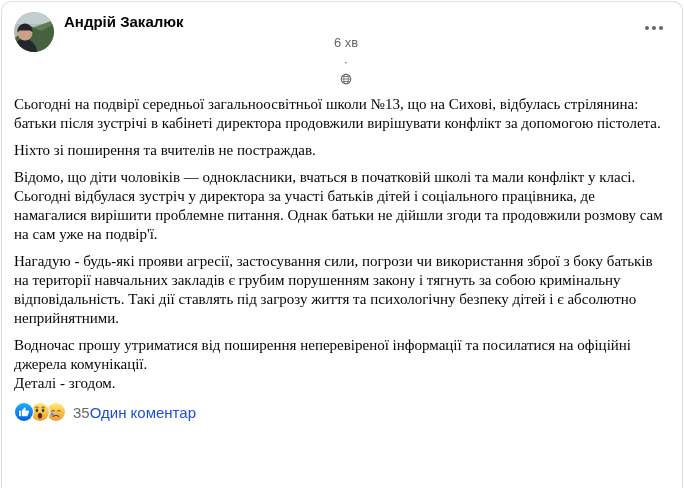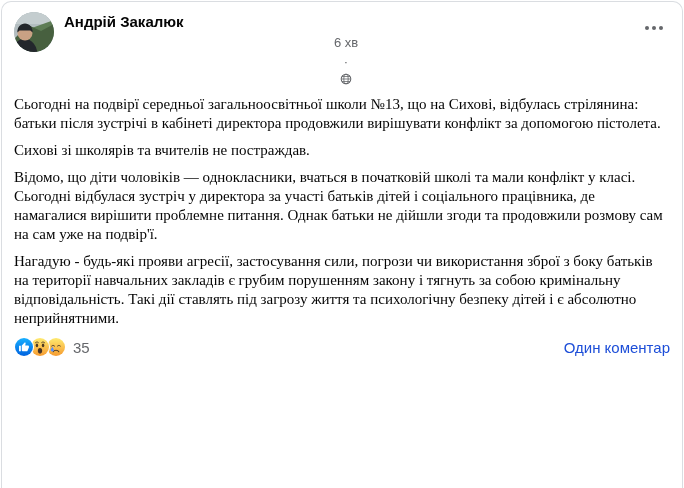--- a/index.html
+++ b/index.html
@@ -13,21 +13,21 @@
   .hmeta{flex:1;min-width:0;padding-top:1px;}
   .author{font-size:15px;font-weight:700;color:#050505;line-height:1.25;cursor:pointer;}
   .metarow{display:flex;align-items:center;gap:4px;font-size:13px;color:#65676b;margin-top:3px;flex-direction:column;}
   .menu{width:32px;height:24px;display:flex;align-items:center;justify-content:center;gap:3px;cursor:pointer;margin-top:4px;border-radius:6px;}
   .dot{width:4px;height:4px;border-radius:50%;background:#65676b;}
   
   .postbody{margin-top:10px;font-size:15px;line-height:1.27;color:#050505;}
   .postbody .para{margin:0 0 8px;white-space:pre-line;font-family:Liberation Serif, serif;}
   .postbody .para:last-child{margin-bottom:0;}
   
-  .footer{display:flex;align-items:center;justify-content:space-between;padding:9px 0 10px;}
+  .footer{display:flex;align-items:center;justify-content:flex-start;padding:9px 0 10px;}
   .rxgroup{display:flex;align-items:center;cursor:pointer;}
   .rx{width:18px;height:18px;border-radius:50%;border:1.5px solid #fff;position:relative;flex:none;background:#fff;}
   .rx svg{display:block;}
   .rx.like{z-index:3;}
   .rx.wow{z-index:2;margin-left:-4px;}
   .rx.sad{z-index:1;margin-left:-4px;}
   .rxcount{margin-left:7px;font-size:15px;color:#65676b;}
   .comments{font-size:15px;color:#1d4ed8;cursor:pointer;}
 </style>
 </head>
@@ -72,23 +72,25 @@
       <span style="display:flex;gap:3px;">
         <span class="dot"></span>
           <span class="dot"></span>
           <span class="dot"></span>
       </span>
     </div>
   </div>
 
   <div class="postbody">
     <div class="para">Сьогодні на подвірї середньої загальноосвітньої школи №13, що на Сихові, відбулась стрілянина: батьки після зустрічі в кабінеті директора продовжили вирішувати конфлікт за допомогою пістолета.</div>
-    <div class="para">Сихові зі школярів та вчителів не постраждав.</div>
+    <div class="para">Ніхто зі поширення та вчителів не постраждав.</div>
     <div class="para">Відомо, що діти чоловіків — однокласники, вчаться в початковій школі та мали конфлікт у класі. Сьогодні відбулася зустріч у директора за участі батьків дітей і соціального працівника, де намагалися вирішити проблемне питання. Однак батьки не дійшли згоди та продовжили розмову сам на сам уже на подвір'ї.</div>
     <div class="para">Нагадую - будь-які прояви агресії, застосування сили, погрози чи використання зброї з боку батьків на території навчальних закладів є грубим порушенням закону і тягнуть за собою кримінальну відповідальність. Такі дії ставлять під загрозу життя та психологічну безпеку дітей і є абсолютно неприйнятними.</div>
+    <div class="para">Водночас прошу утриматися від поширення неперевіреної інформації та посилатися на офіційні джерела комунікації.
+Деталі - згодом.</div>
   </div>
 
   <div class="footer">
     <div class="rxgroup">
       <span class="rx like">
         <svg viewBox="0 0 20 20" width="18" height="18">
           <defs>
             <linearGradient id="gb" x1="0" y1="0" x2="0" y2="1">
               <stop offset="0" stop-color="#18afff"></stop>
                 <stop offset="1" stop-color="#0062df"></stop>

